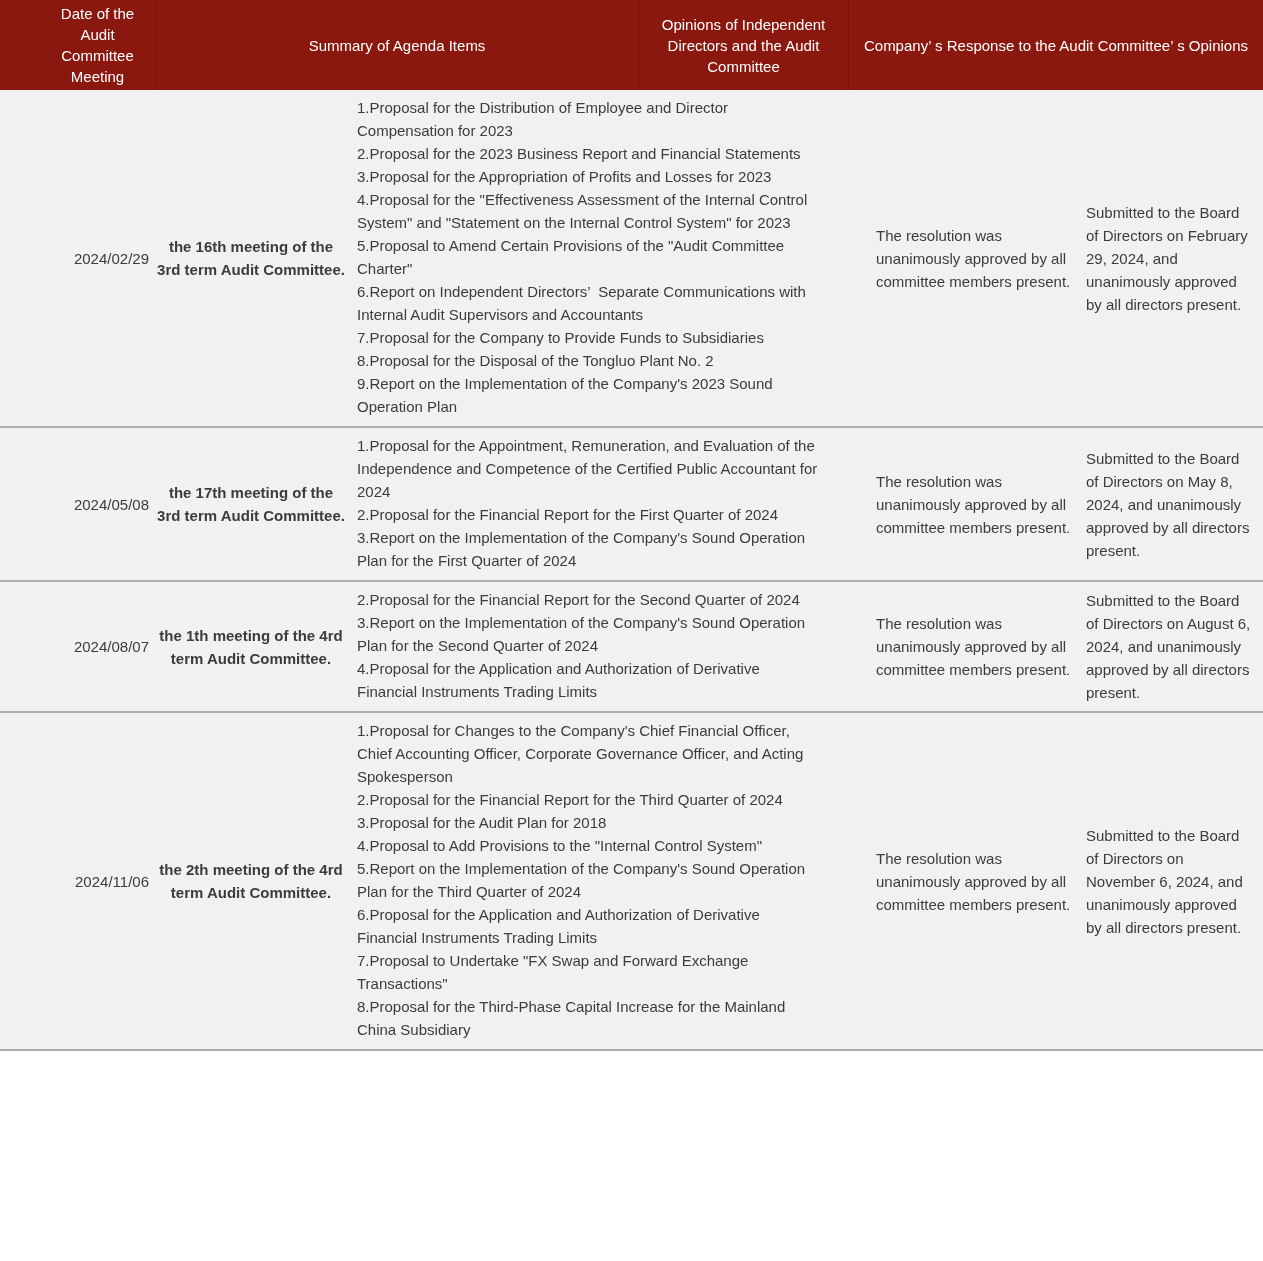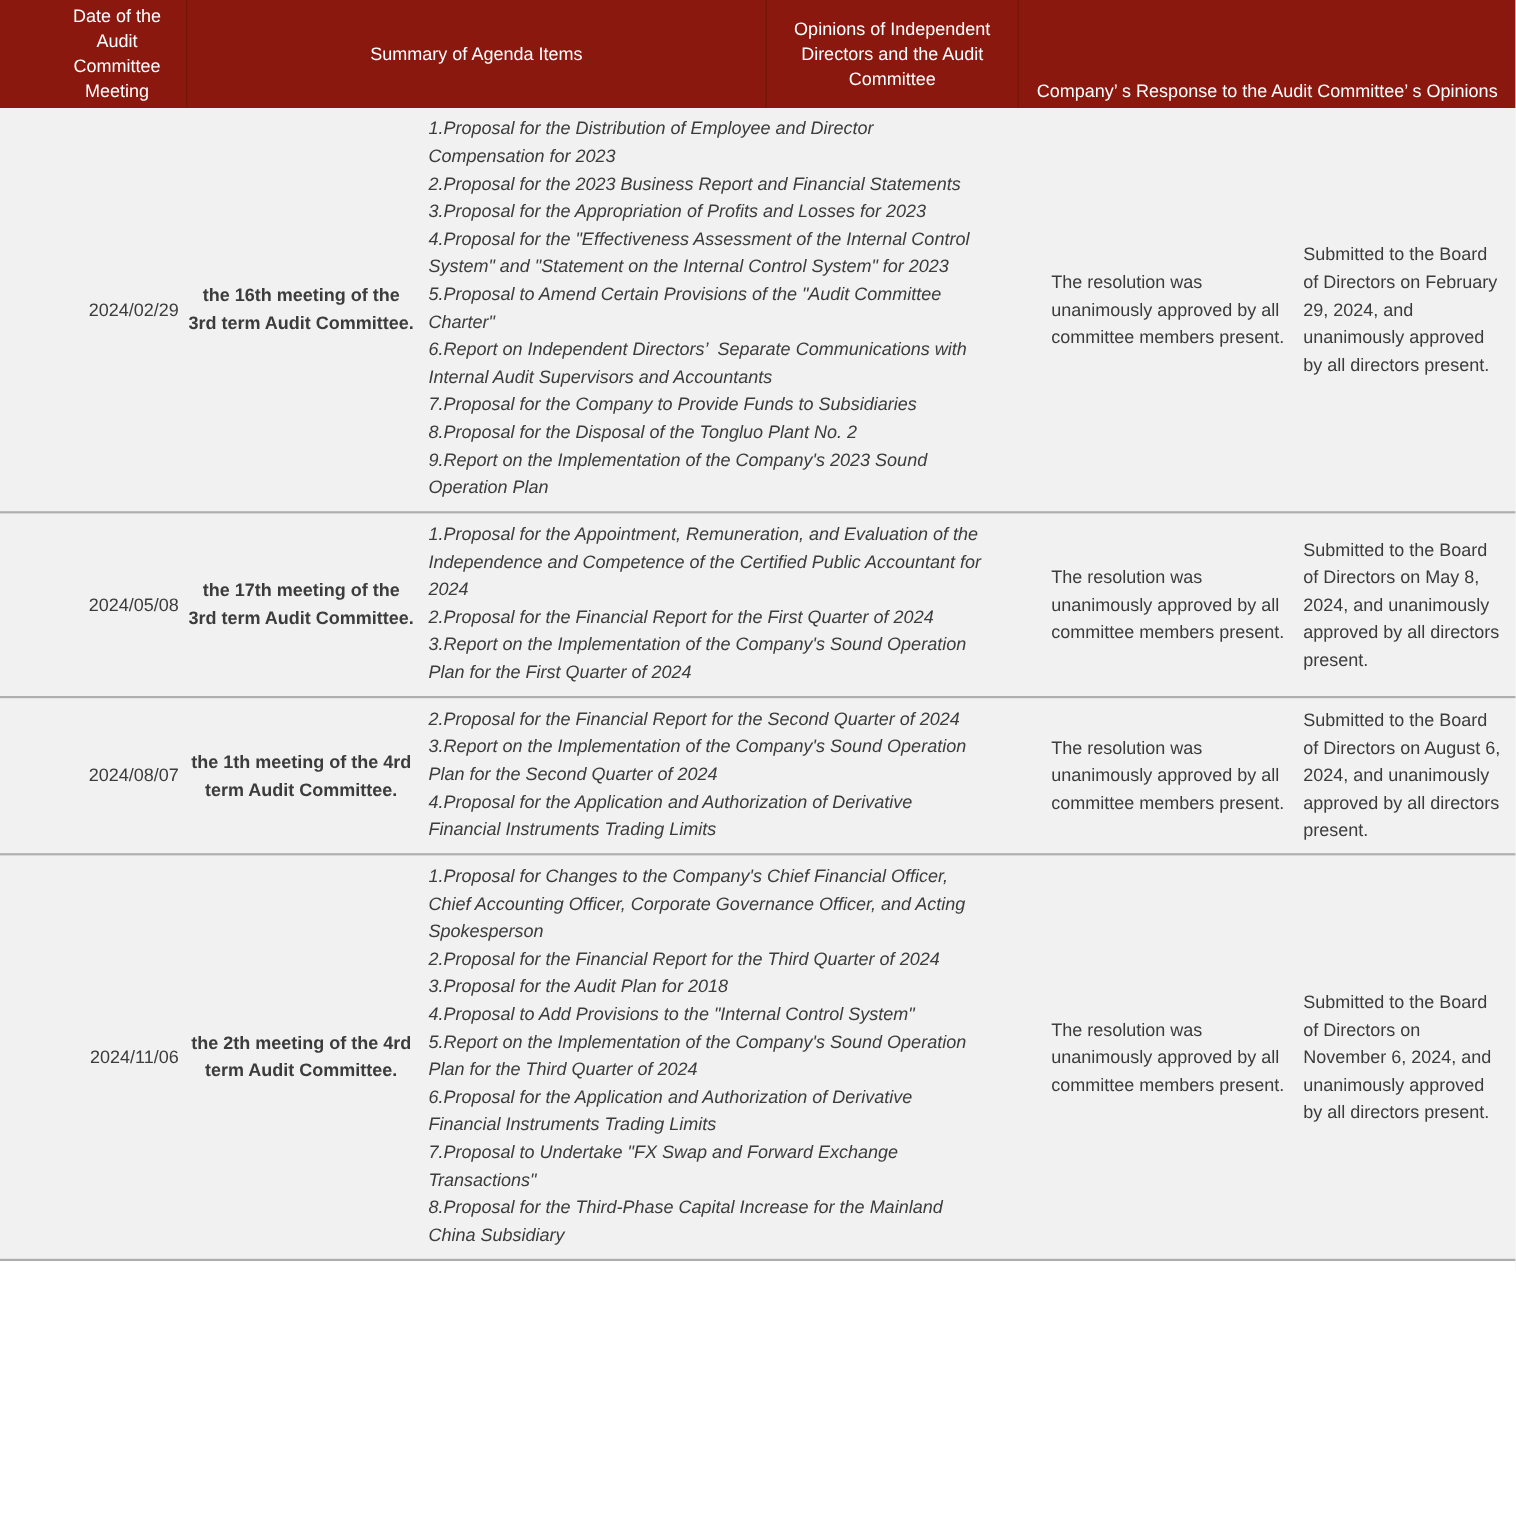--- a/index.html
+++ b/index.html
@@ -35,24 +35,24 @@
   .row {
     display: flex;
     border-bottom: 2px solid #aeaeae;
     background: #f1f1f1;
   }
   .cell { display: flex; }
   .c1 { width: 155px; flex: none; }
   .c2 { width: 192px; flex: none; }
   .c3 { width: 483px; flex: none; }
   .c4 { width: 210px; flex: none; }
-  .c5 { flex: 1; align-items: flex-end; }
+  .c5 { flex: 1; }
   .cell.c1 { align-items: center; justify-content: flex-end; text-align: center; padding: 4px 6px; }
   .cell.c2 { align-items: center; justify-content: center; text-align: center; padding: 4px 2px; font-weight: bold; }
-  .cell.c3 { align-items: flex-start; text-align: left; padding: 6px 10px 8px 10px; font-style: italic; }
+  .cell.c3 { align-items: flex-start; text-align: left; padding: 6px 10px 8px 10px; }
   .cell.c4 { align-items: center; text-align: left; padding: 6px 8px 6px 7px; margin-left: 39px; }
   .cell.c5 { align-items: center; text-align: left; padding: 6px 10px 6px 7px; }
   .agenda-item { white-space: pre-wrap; }
 </style>
 </head>
 <body>
 
 <div class="table">
   <div class="header-row">
     <div class="header-cell c1">

